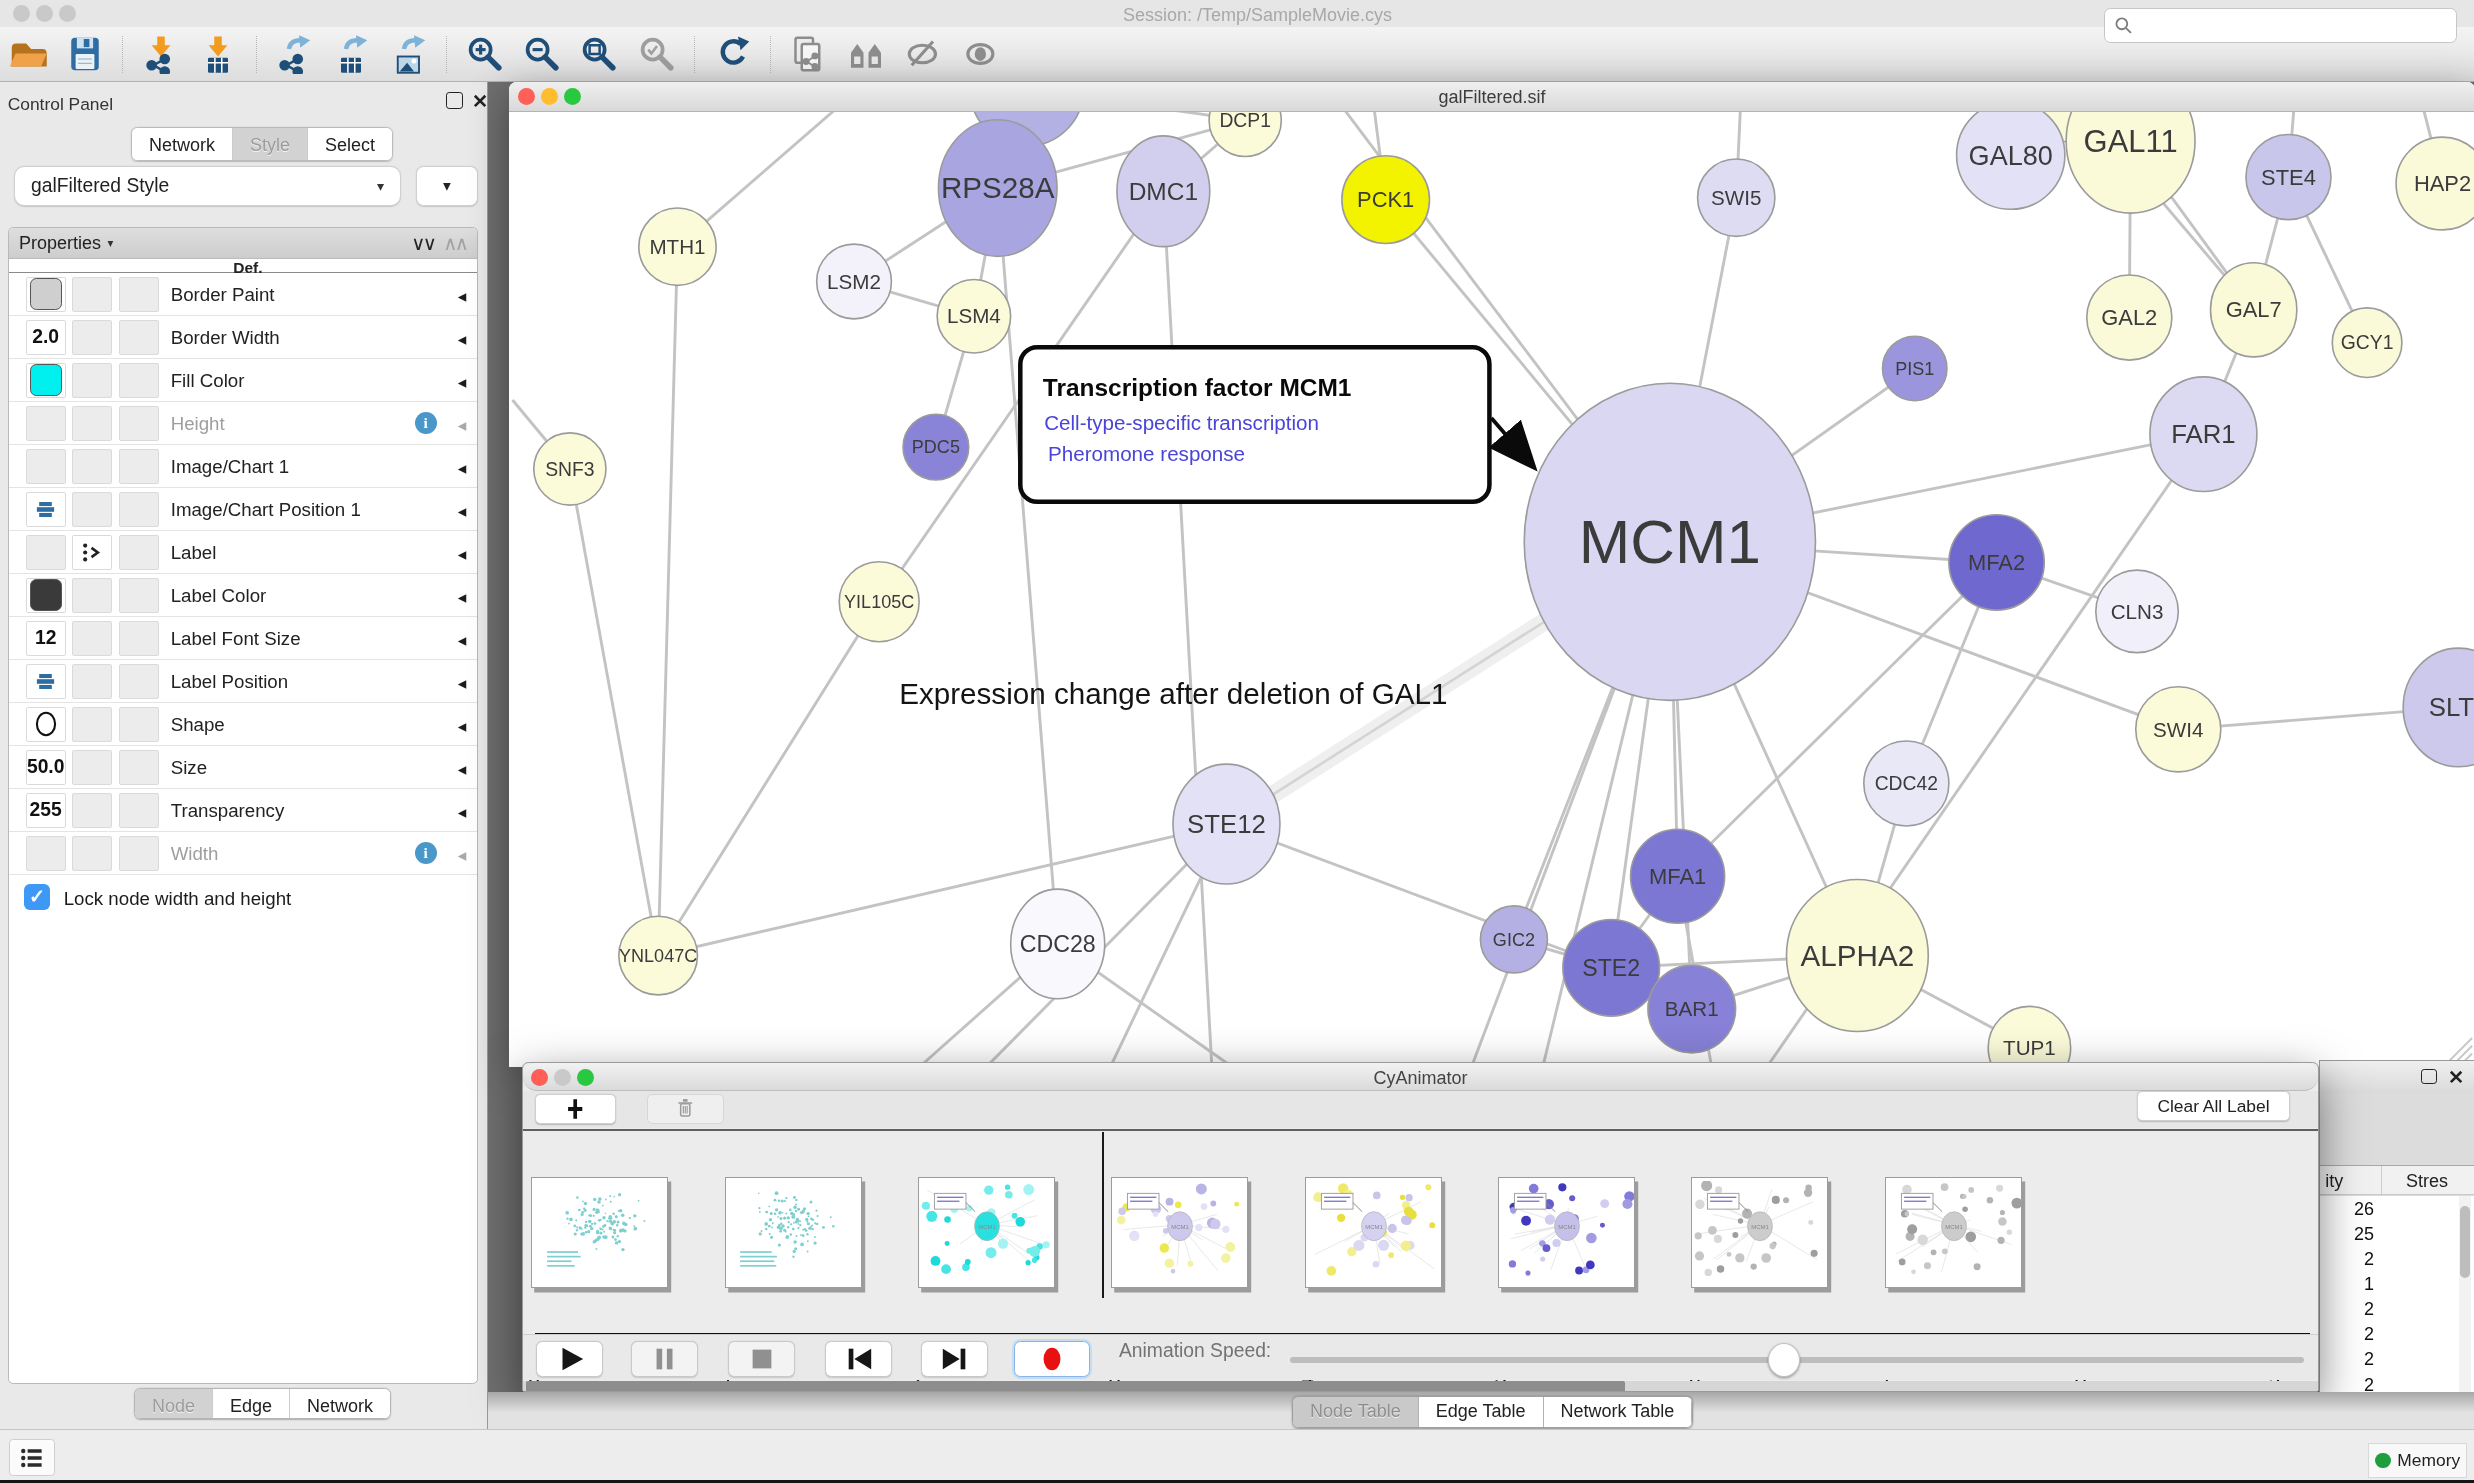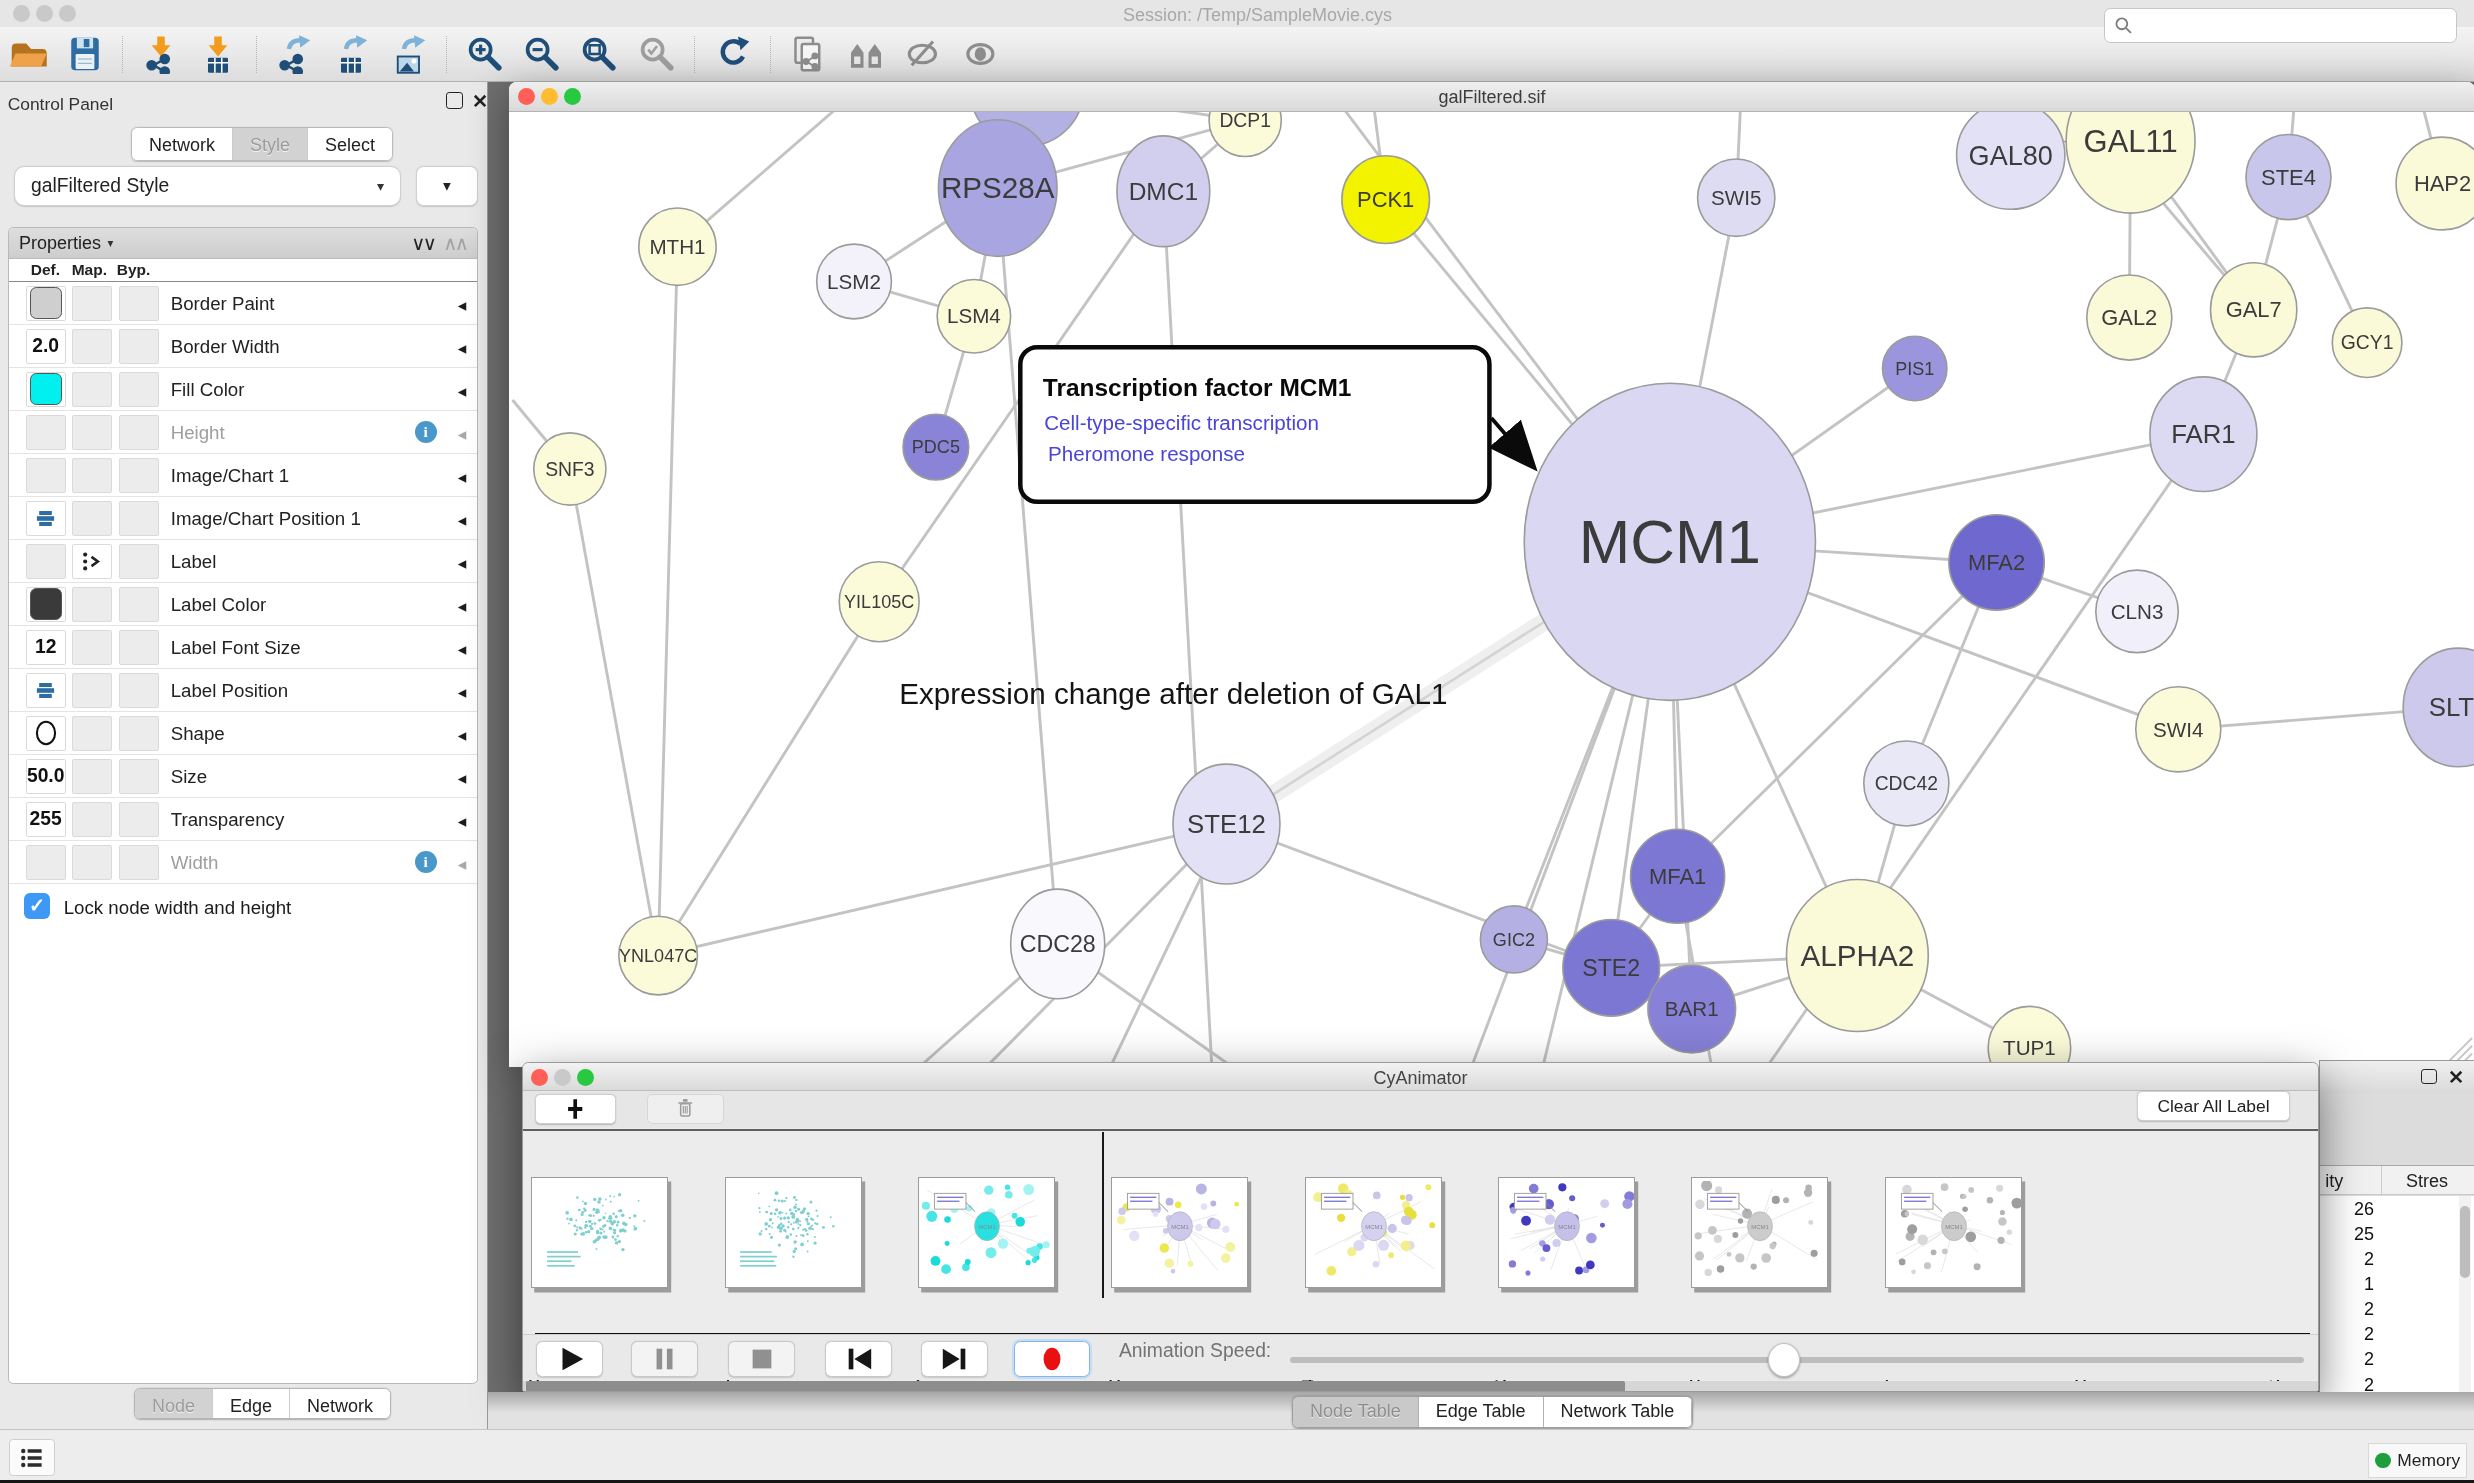--- a/index.html
+++ b/index.html
@@ -40,22 +40,22 @@
   #style-menu-btn{position:absolute;left:416px;top:84px;width:62px;height:40px;background:#fff;
      border:1.3px solid #d0d0d0;border-radius:7.7px;display:flex;align-items:center;justify-content:center;
      font-size:15.5px;box-shadow:0 0.6px 1.3px rgba(0,0,0,.15);}
   #props{position:absolute;left:7.7px;top:145px;width:470px;height:1157px;background:#fff;
      border:1.3px solid #b9b9b9;border-radius:5.2px;overflow:hidden;}
   #props-header{height:31px;background:linear-gradient(#dedede,#cdcdcd);display:flex;align-items:center;
      padding:0 10.3px;font-size:18px;border-bottom:0.6px solid #bbb;}
   #props-header .car{font-size:11.6px;margin-left:6.4px;color:#333;}
   #props-header .chev{margin-left:auto;font-size:19.3px;color:#222;letter-spacing:-2.6px;}
   #props-header .chev.up{margin-left:9px;color:#a2a2a2;}
-  #props-cols{height:23px;display:flex;align-items:center;font-size:15.5px;font-weight:bold;color:#222;
-     border-bottom:1.3px solid #8a8a8a;background:#fff;}
+  #props-cols{height:14px;display:flex;align-items:center;font-size:15.5px;font-weight:bold;color:#222;
+     border-bottom:1.3px solid #8a8a8a;background:#fff;flex-direction:column;}
   #props-cols span{display:inline-block;}
   .prop-row{position:relative;height:43px;border-bottom:0.6px solid #e4e4e4;background:#fff;}
   .cell{position:absolute;top:3.9px;width:40px;height:35px;background:#ececec;border:0.6px solid #dadada;
      border-radius:1.9px;display:flex;align-items:center;justify-content:center;}
   .cell.c1{left:17px;} .cell.c2{left:63px;} .cell.c3{left:110px;}
   .cell.filled{background:#fff;}
   .swatch{width:32px;height:32px;border:1.3px solid #555;border-radius:6.4px;}
   .defval{font-size:19.3px;font-weight:bold;color:#111;}
   .prop-label{position:absolute;left:162px;top:11px;font-size:18.7px;color:#222;}
   .prop-label.dis{color:#9e9e9e;}
@@ -73,21 +73,21 @@
   #network-window{position:absolute;left:509px;top:82px;width:1966px;height:985px;background:#fff;
      border-radius:7.7px 7.7px 0 0;box-shadow:0 11.6px 39px rgba(0,0,0,.4);}
   #nw-titlebar{position:absolute;left:0;top:0;width:100%;height:30px;
      background:linear-gradient(#efefef,#d9d9d9);border-bottom:1.3px solid #b4b4b4;border-radius:7.7px 7.7px 0 0;}
   #nw-title{position:absolute;width:100%;text-align:center;top:5.2px;font-size:18px;color:#3c3c3c;}
   #net-canvas{position:absolute;left:0;top:30px;width:1966px;height:955px;}
   
   #cyanimator{position:absolute;left:522px;top:1062px;width:1797px;height:330px;background:#ececec;
      border:0.6px solid #9a9a9a;border-radius:6.4px 6.4px 2.6px 2.6px;box-shadow:0 15.5px 45px rgba(0,0,0,.5);overflow:hidden;}
   #cy-titlebar{position:absolute;left:0;top:0;width:100%;height:28px;background:linear-gradient(#f2f2f2,#dadada);
-     border-bottom:0.6px solid #bdbdbd;}
+     border-bottom:0.6px solid #bdbdbd;border-radius:14px;}
   #cy-title{position:absolute;width:100%;text-align:center;top:4.5px;font-size:18px;color:#444;}
   #cy-toolbar{position:absolute;left:0;top:28px;width:100%;height:37px;background:#e6e6e6;}
   .cybtn{position:absolute;height:30px;border-radius:5.2px;display:flex;align-items:center;justify-content:center;}
   #cy-add{left:11.6px;top:2.6px;width:81px;background:#fff;border:1.3px solid #cfcfcf;box-shadow:0 0.6px 1.3px rgba(0,0,0,.2);}
   #cy-trash{left:124px;top:2.6px;width:77px;background:#efefef;border:1.3px solid #d6d6d6;}
   #cy-clear{left:1614px;top:0px;width:153px;background:#fff;border:1.3px solid #cfcfcf;font-size:17.4px;
      box-shadow:0 0.6px 1.3px rgba(0,0,0,.2);}
   #cy-sep{position:absolute;left:0;top:66px;width:100%;height:1.9px;background:#5f5f5f;}
   #cy-timeline{position:absolute;left:0;top:68px;width:100%;height:203px;background:#ececec;}
   .frame-thumb{position:absolute;top:46px;width:137px;height:111px;background:#fff;border:1.3px solid #9c9c9c;

